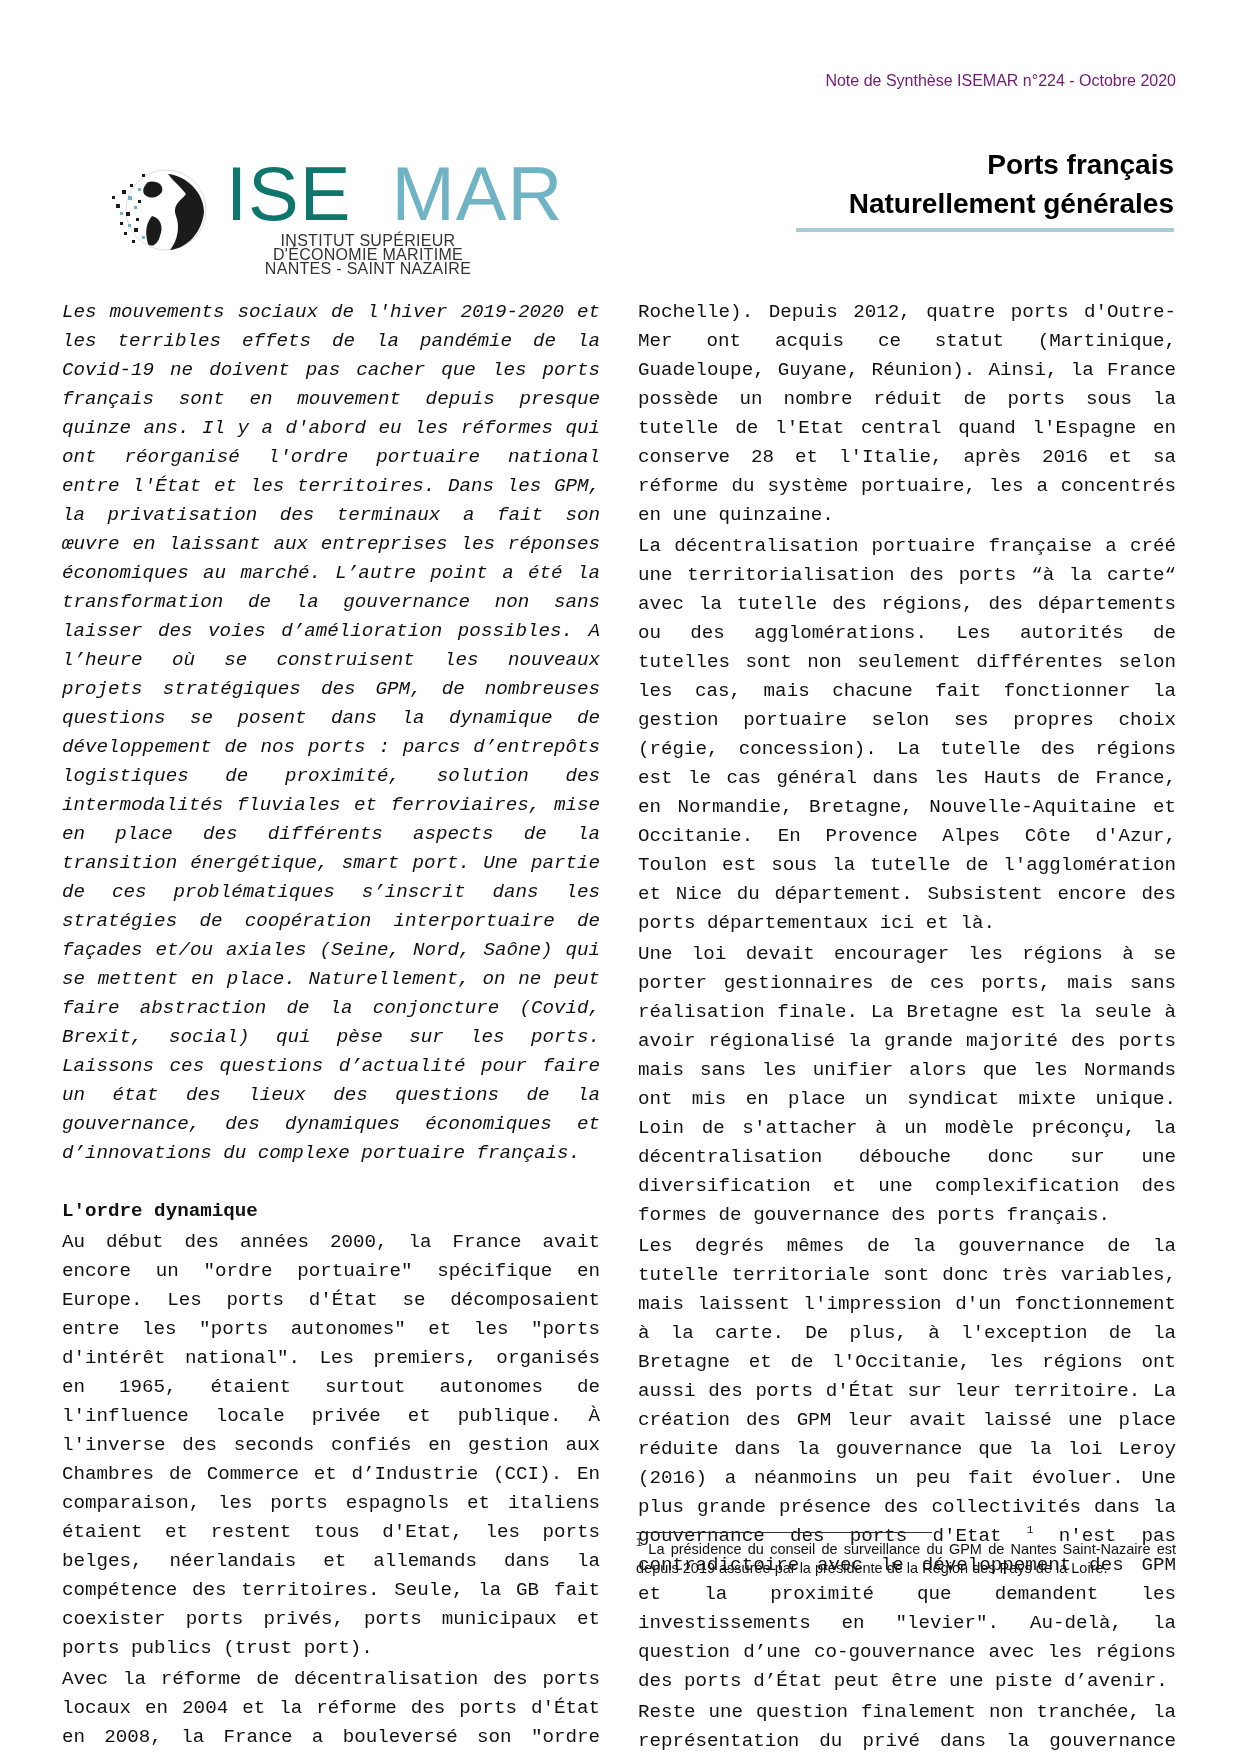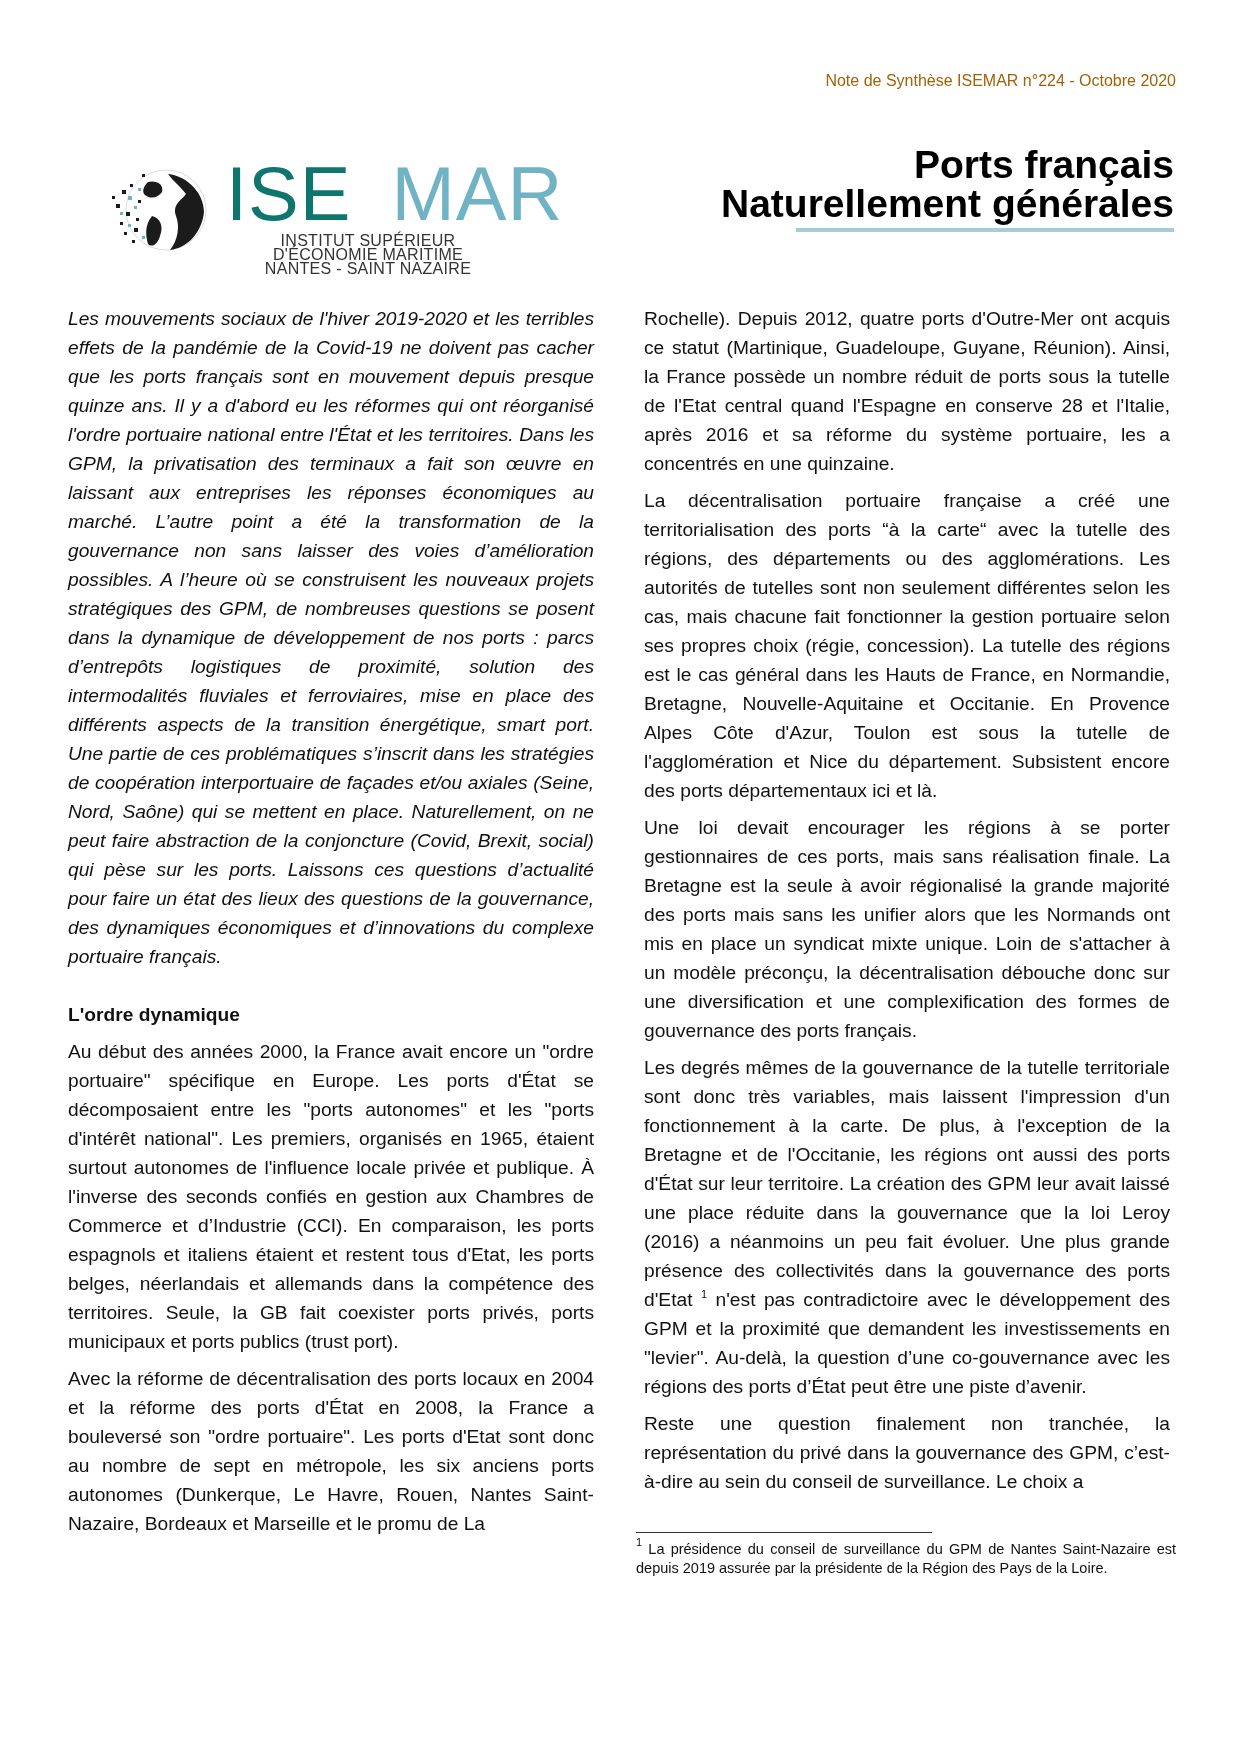--- a/index.html
+++ b/index.html
@@ -1,29 +1,29 @@
 <!DOCTYPE html>
 <html><head>
 <meta charset="utf-8">
 <style>
   html, body { margin: 0; padding: 0; background: #ffffff; }
   body { width: 1240px; height: 1754px; position: relative; overflow: hidden; font-family: "Liberation Sans", sans-serif; color: #111; }
-  .header-note { position: absolute; top: 72px; right: 64px; font-size: 16px; color: #a16207; }
+  .header-note { position: absolute; top: 72px; right: 64px; font-size: 16px; color: #701a75; }
   .logo { position: absolute; left: 108px; top: 160px; width: 400px; height: 105px; }
   .logo-globe { position: absolute; left: 0; top: 0; width: 100px; height: 100px; }
   .logo-word { position: absolute; left: 118px; top: -6px; font-size: 76px; font-weight: 300; letter-spacing: 1px; line-height: 80px; }
   .logo-word .dark { color: #0f766e; }
   .logo-word .teal { color: #6fb3c4; margin-left: 40px; }
   .logo-sub { position: absolute; left: 118px; top: 74px; width: 284px; text-align: center; font-size: 16px; letter-spacing: 0.3px; color: #333; line-height: 14px; }
-  .title { position: absolute; right: 66px; top: 145px; text-align: right; font-weight: bold; font-size: 39px; line-height: 39px; color: #000; }
+  .title { position: absolute; right: 66px; top: 145px; text-align: right; font-weight: bold; font-size: 28px; line-height: 39px; color: #000; }
   .title-rule { position: absolute; left: 796px; top: 228px; width: 378px; height: 4px; background: #a8cbd8; }
   .col { position: absolute; top: 296px; width: 542px; font-size: 19.2px; line-height: 29px; text-align: justify; }
   .col-left { left: 60px; }
   .col-right { left: 636px; }
-  .col p { margin: 8px; }
+  .col p { margin: 2px; font-family: Liberation Mono, monospace; }
   .intro { font-style: italic; }
   .section-heading { font-weight: bold; margin-top: 29px !important; }
   sup { font-size: 11px; line-height: 0; vertical-align: 8px; }
   .fn-rule { position: absolute; left: 636px; top: 1532px; width: 296px; height: 1px; background: #333; }
   .footnote { position: absolute; left: 636px; top: 1540px; width: 540px; font-size: 14.5px; line-height: 19px; text-align: justify; }
 </style>
 </head>
 <body>
 
 <div class="header-note">Note de Synthèse ISEMAR n°224 - Octobre 2020</div>

